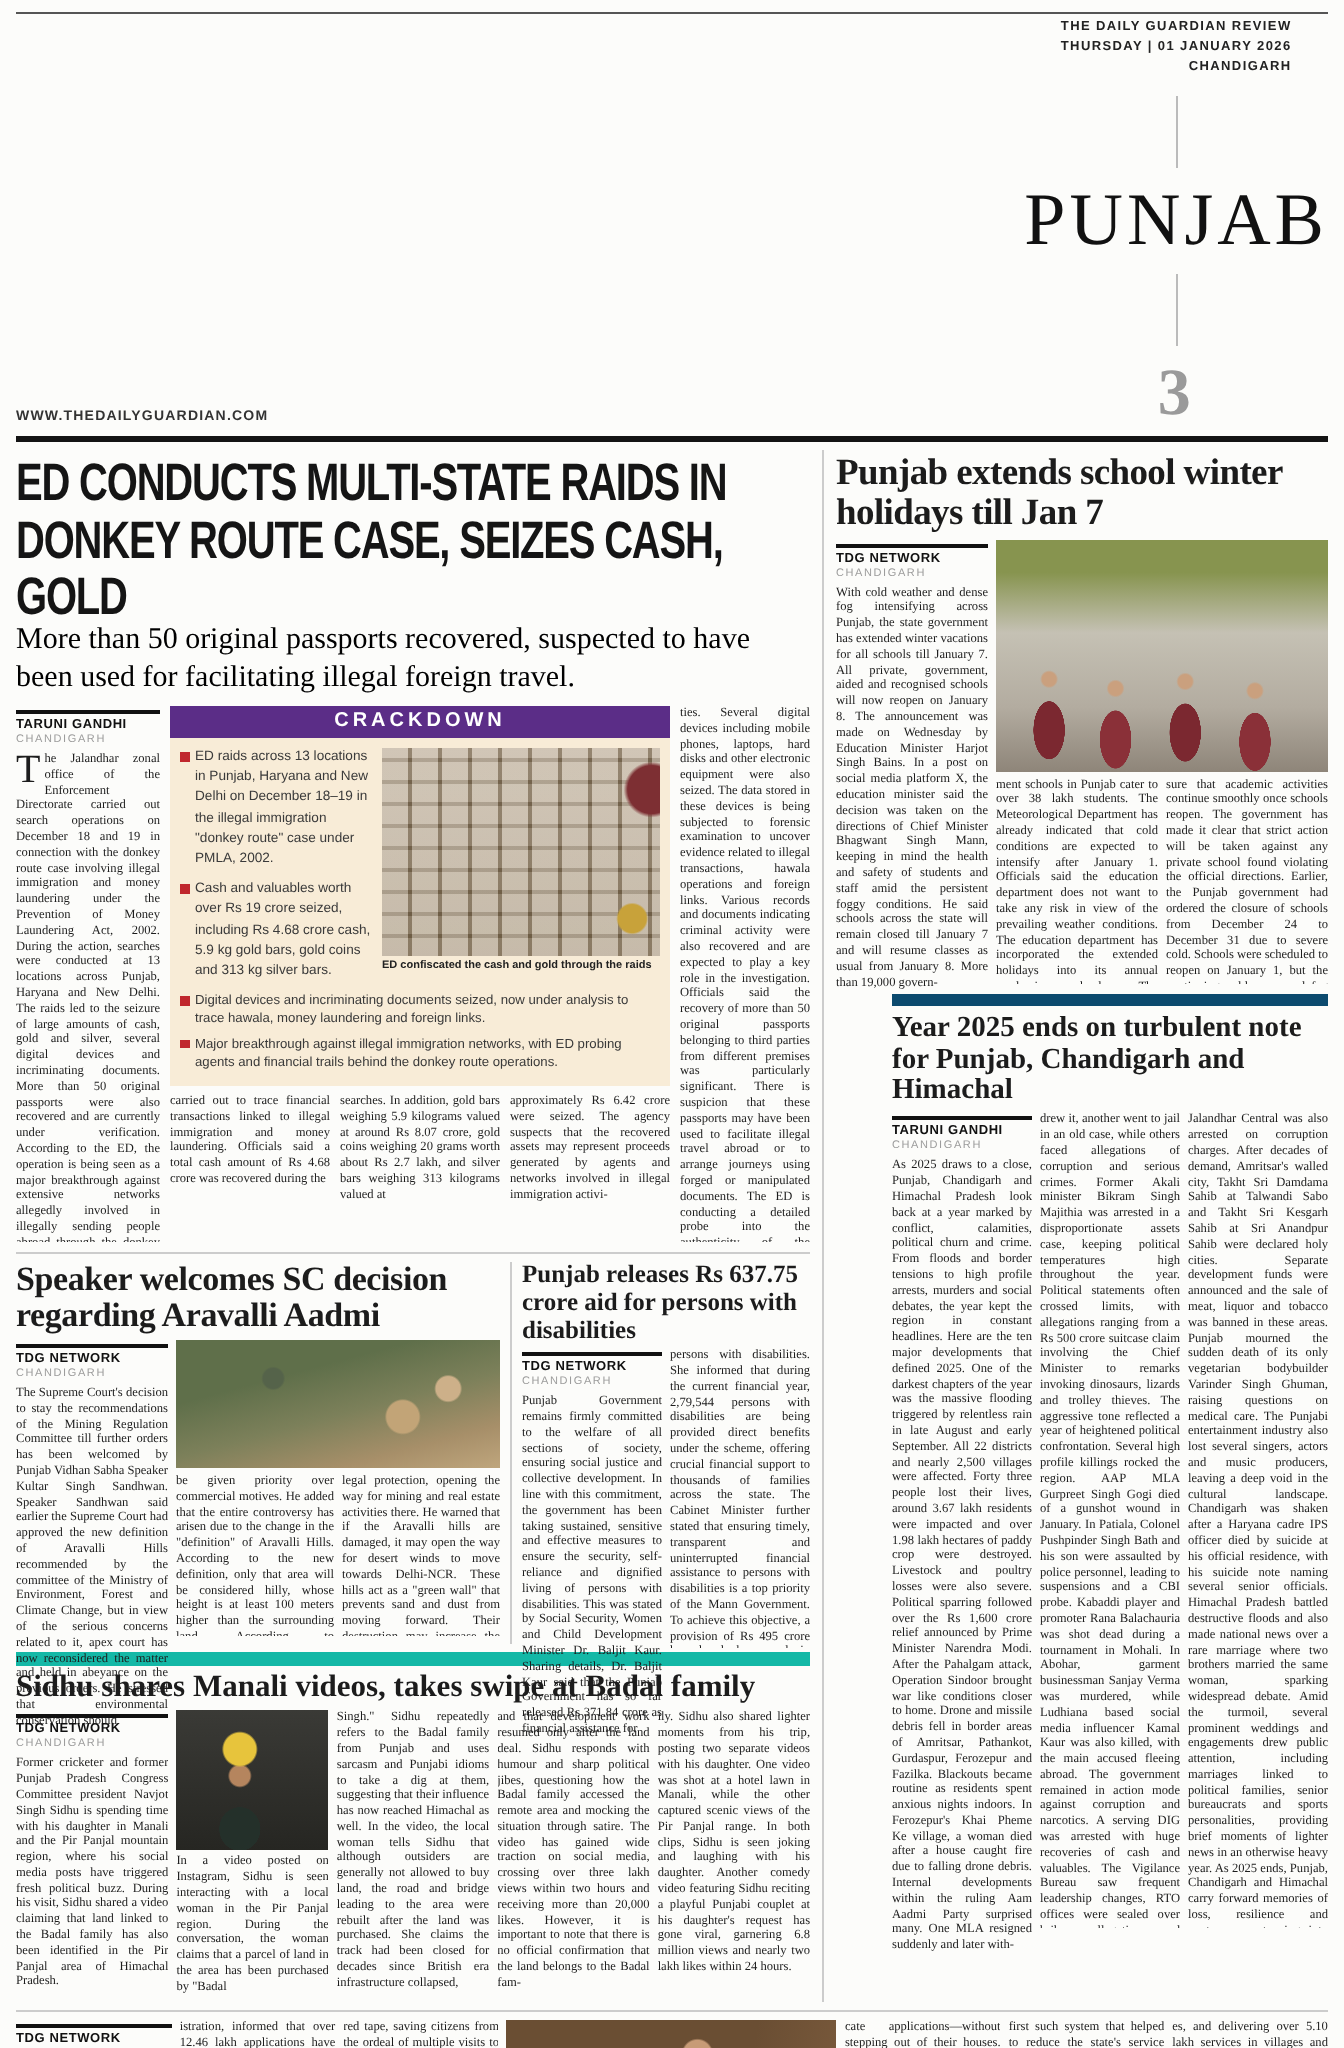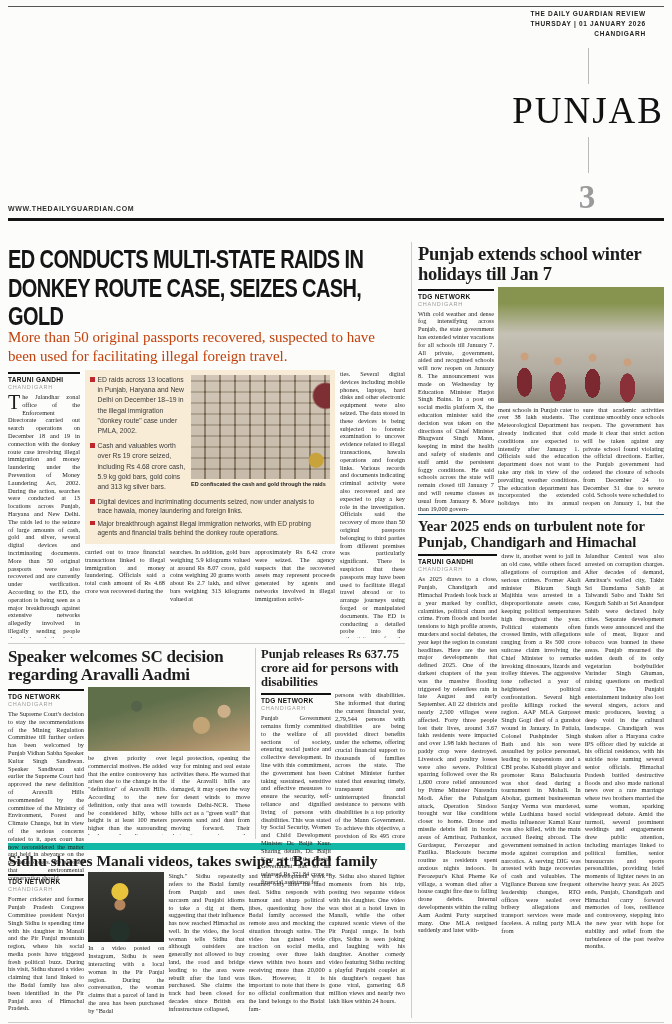--- a/index.html
+++ b/index.html
@@ -12,33 +12,33 @@
   
   .masthead { display:flex; justify-content:space-between; align-items:flex-end; padding:2px 0 4px; }
   .site-url { font:700 7px "Liberation Sans", sans-serif; letter-spacing:.6px; color:#333; padding-bottom:2px; }
   .mast-right { display:flex; align-items:center; gap:9px;flex-direction:column; }
   .review { text-align:right; font:700 6.5px/1.55 "Liberation Sans", sans-serif; letter-spacing:.7px; color:#222; }
   .vdiv { width:1px; height:36px; background:#bbb; }
   .section-name { font:400 37px/0.95 "Liberation Serif", serif; letter-spacing:2px; color:#111; }
   .page-num { font:700 33px/0.95 "Liberation Serif", serif; color:#9a9a9a; padding-right:2px; }
   .thick-rule { border-top:3px solid #141414; }
   
-  .content { display:flex; gap:6px; padding-top:21px; }
+  .content { display:flex; gap:6px; padding-top:4px; }
   .left-col { width:404px; flex:none; border-right:1px solid #ccc; padding-right:6px; box-sizing:border-box; }
   .right-col { flex:1; min-width:0; }
   .txt { font-size:6.3px; line-height:1.24; text-align:justify; color:#1d1d1d; overflow:hidden; }
   .byline { margin:2px 0 3px; }
   .bl-rule { border-top:2.5px solid #111; margin-bottom:2px; }
   .bl-name { font:700 6.5px "Liberation Sans", sans-serif; letter-spacing:.3px; color:#111; }
   .bl-city { font:400 5.5px "Liberation Sans", sans-serif; letter-spacing:.8px; color:#9b9b9b; margin-top:1px; }
   .ph { width:100%; overflow:hidden; }
   
   .h-ed { font:800 20px/1.08 "Liberation Sans", sans-serif; letter-spacing:-0.6px; color:#151515;
           transform:scaleY(1.32); transform-origin:top left; margin:4px 0 0; }
-  .standfirst { font:400 15px/1.22 "Liberation Serif", serif; color:#c2410c; margin:18px 0 5px; }
+  .standfirst { font:400 15px/1.22 "Liberation Serif", serif; color:#000000; margin:18px 0 5px; }
   .ed-body { display:flex; gap:5px; height:268px; }
   .ed-c1 { width:72px; flex:none; display:flex; flex-direction:column; }
   .ed-mid { width:250px; flex:none; display:flex; flex-direction:column; gap:4px; }
   .ed-c5 { flex:1; min-width:0; }
   .dropcap::first-letter { float:left; font-size:20px; line-height:16px; padding:1px 2px 0 0; }
   .crackdown { background:#f8ecd7; }
   .cd-head { background:#5b2d87; color:#fff; font:700 10px/16px "Liberation Sans", sans-serif; text-align:center; letter-spacing:2px; }
   .cd-body { padding:5px 5px 4px; }
   .cd-top { display:flex; gap:5px; }
   .cd-bullets-left { width:96px; flex:none; }
@@ -97,21 +97,21 @@
       radial-gradient(ellipse 13px 24px at 36% 86%, #8a3038 0 60%, rgba(0,0,0,0) 61%),
       radial-gradient(ellipse 13px 24px at 57% 83%, #7b2830 0 60%, rgba(0,0,0,0) 61%),
       radial-gradient(ellipse 13px 24px at 78% 87%, #8a3038 0 60%, rgba(0,0,0,0) 61%),
       radial-gradient(circle 4px at 16% 60%, #caa07e 0 3.5px, rgba(0,0,0,0) 4.5px),
       radial-gradient(circle 4px at 36% 64%, #caa07e 0 3.5px, rgba(0,0,0,0) 4.5px),
       radial-gradient(circle 4px at 57% 61%, #caa07e 0 3.5px, rgba(0,0,0,0) 4.5px),
       radial-gradient(circle 4px at 78% 65%, #caa07e 0 3.5px, rgba(0,0,0,0) 4.5px),
       linear-gradient(180deg, #87944f 0 14%, #c5c1b4 40%, #b3aca0 72%, #8e8579 100%); }
   .hol-cols { display:flex; gap:4px; flex:1; min-height:0; }
   .hol-cols .txt { flex:1; min-width:0; }
-  .year { border-top:1px solid #0c4a6e; margin-top:5px; padding-top:4px; }
+  .year { border-top:6px solid #0c4a6e; margin-top:5px; padding-top:4px;margin-left:28px; }
   .h-year { font:700 14.5px/1.1 "Liberation Serif", serif; margin:0 0 2px; }
   .year-body { display:flex; gap:4px; height:408px; }
   .year-body .ycol { flex:1; min-width:0; }
   
   .bottom { border-top:1px solid #ccc; margin-top:4px; padding-top:4px; }
   .h-bottom { font:700 17px/1.05 "Liberation Serif", serif; margin:0 0 4px; white-space:nowrap; }
   .bottom-body { display:flex; gap:4px; height:146px; }
   .bottom-body .bcol { flex:1; min-width:0; }
   .bt-photo-block { flex:2.12; min-width:0; display:flex; flex-direction:column; gap:2px; }
   .ph-arora { height:86px;
@@ -157,20 +157,21 @@
           <div class="ed-c1">
             <div class="byline">
               <div class="bl-rule"></div>
               <div class="bl-name">TARUNI GANDHI</div>
               <div class="bl-city">CHANDIGARH</div>
             </div>
             <div class="txt dropcap">The Jalandhar zonal office of the Enforcement Directorate carried out search operations on December 18 and 19 in connection with the donkey route case involving illegal immigration and money laundering under the Prevention of Money Laundering Act, 2002. During the action, searches were conducted at 13 locations across Punjab, Haryana and New Delhi. The raids led to the seizure of large amounts of cash, gold and silver, several digital devices and incriminating documents. More than 50 original passports were also recovered and are currently under verification. According to the ED, the operation is being seen as a major breakthrough against extensive networks allegedly involved in illegally sending people abroad through the donkey route. The searches were</div>
           </div>
           <div class="ed-mid">
             <div class="crackdown">
+              <div class="cd-head">CRACKDOWN</div>
               <div class="cd-body">
                 <div class="cd-top">
                   <div class="cd-bullets-left">
                     <div class="cd-li">
                       <span class="sq"></span>
                       <span>ED raids across 13 locations in Punjab, Haryana and New Delhi on December 18–19 in the illegal immigration "donkey route" case under PMLA, 2002.</span>
                     </div>
                     <div class="cd-li">
                       <span class="sq"></span>
                       <span>Cash and valuables worth over Rs 19 crore seized, including Rs 4.68 crore cash, 5.9 kg gold bars, gold coins and 313 kg silver bars.</span>

